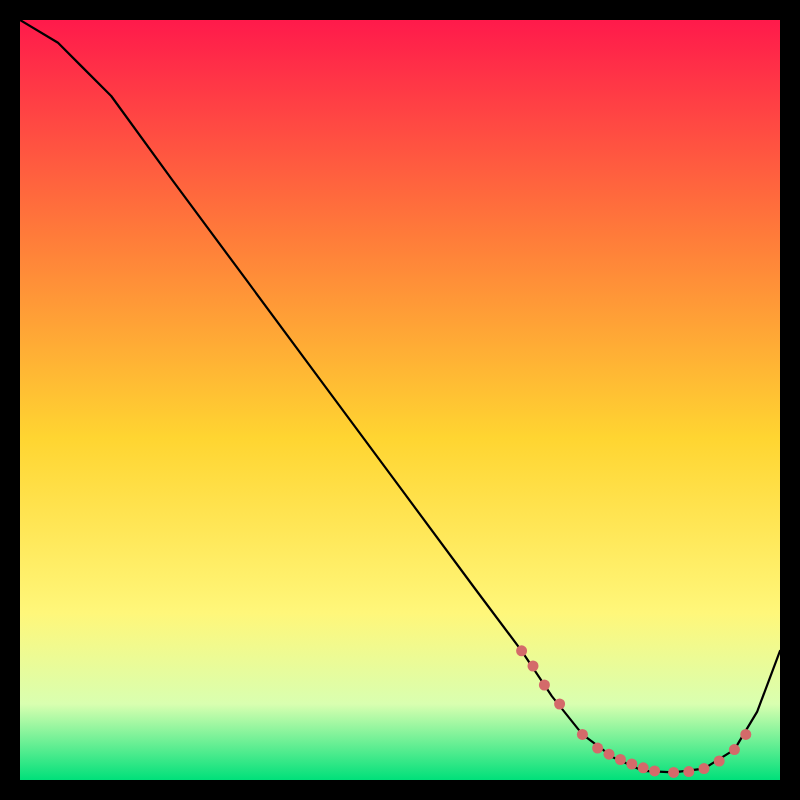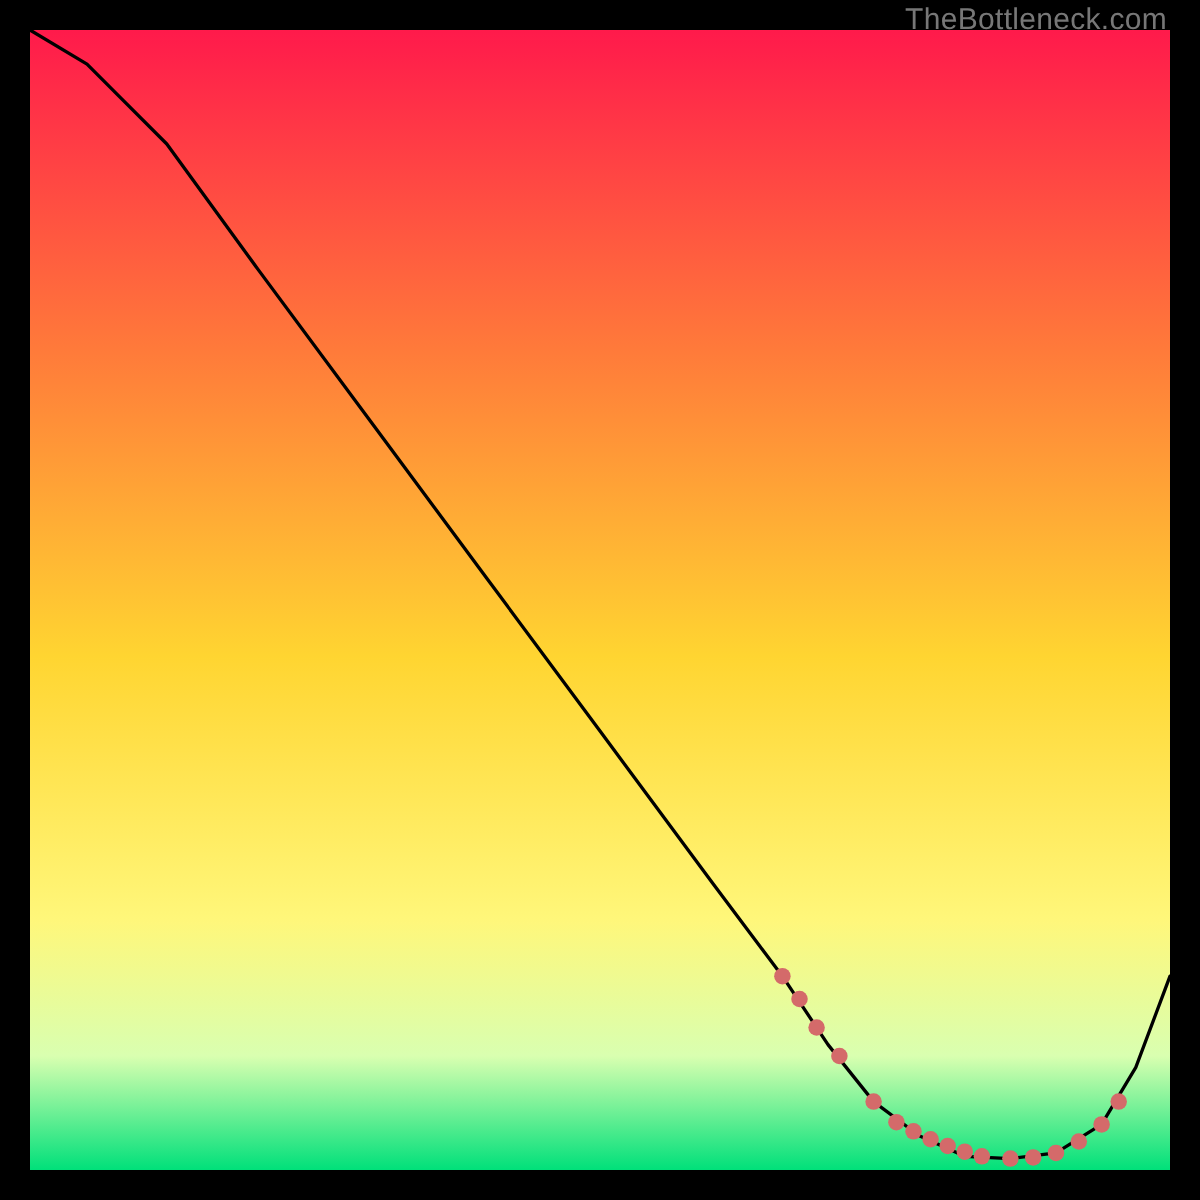--- a/index.html
+++ b/index.html
@@ -32,21 +32,20 @@
     font-size: 20px;
     font-weight: 500;
     letter-spacing: 0.2px;
     user-select: none;
   }
 </style>
 </head>
 <body>
 
 <div class="frame">
-  <div class="watermark">TheBottleneck.com</div>
 
   <svg class="plot" viewBox="0 0 760 760" preserveAspectRatio="none">
     <defs>
       <linearGradient id="bg-grad" x1="0" y1="0" x2="0" y2="1">
         <stop id="g0" offset="0%" stop-color="#ff1a4b"></stop>
         <stop id="g1" offset="28%" stop-color="#ff7a3a"></stop>
         <stop id="g2" offset="55%" stop-color="#ffd531"></stop>
         <stop id="g3" offset="78%" stop-color="#fff77a"></stop>
         <stop id="g4" offset="90%" stop-color="#d9ffb0"></stop>
         <stop id="g5" offset="100%" stop-color="#00e07a"></stop>

